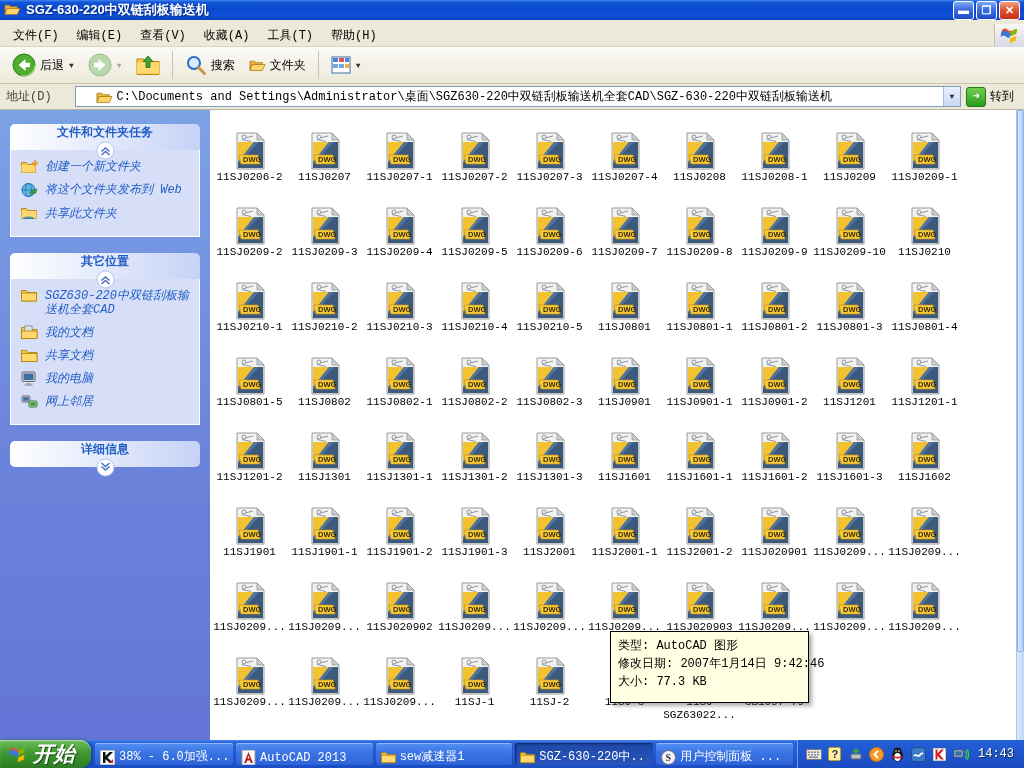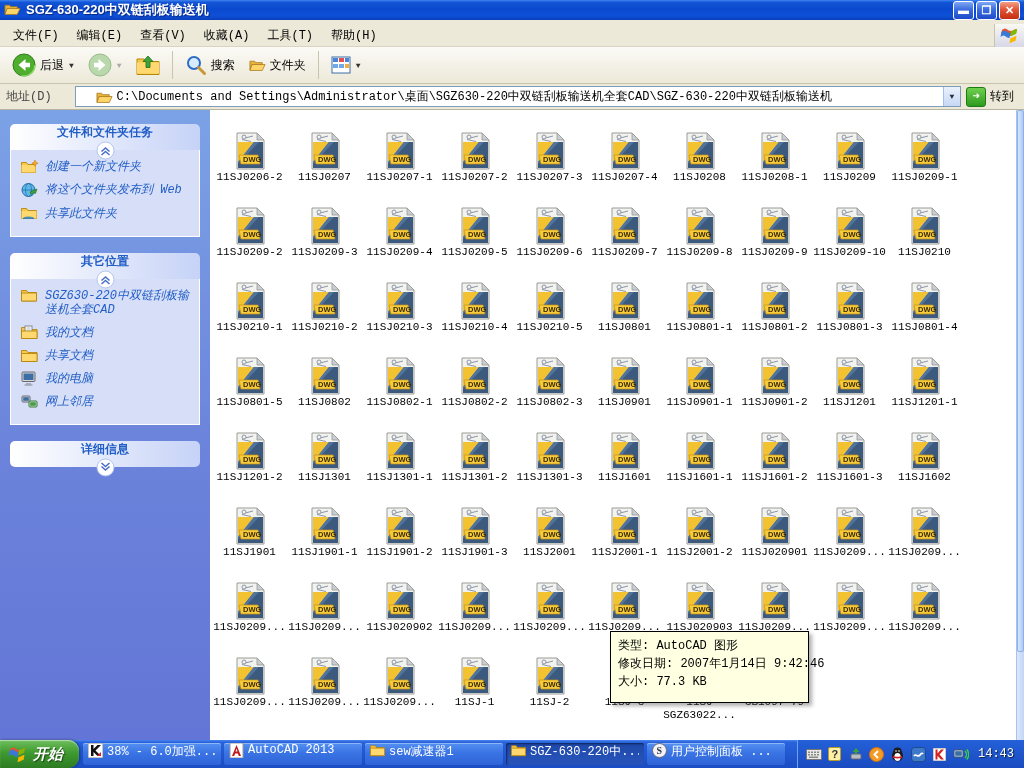--- a/index.html
+++ b/index.html
@@ -87,24 +87,24 @@
     z-index:10; }
   .tooltip div { font-size:12px; line-height:18px; color:#000; white-space:nowrap; }
 
   
   .taskbar { position:absolute; left:0; right:0; bottom:0; height:28px;
     background:linear-gradient(180deg,#4A86EE 0%,#2863DE 8%,#2258D2 50%,#1B4DC4 95%);
     display:flex; align-items:center; }
   .start-btn { height:28px; padding:0 16px 0 8px; display:flex; align-items:center; gap:5px;
     background:linear-gradient(180deg,#6FBF5C 0%,#3F9A31 45%,#2D7C22 100%);
     border-radius:0 11px 11px 0; box-shadow:1px 0 3px rgba(0,0,0,.4), inset 0 1px 1px rgba(255,255,255,.5); }
-  .start-label { color:#fff; font-weight:bold; font-style:italic; font-size:15px;
+  .start-label { color:#fff; font-weight:bold; font-style:italic; font-size:21px;
     font-family:Liberation Sans, sans-serif; text-shadow:1px 1px 1px #1A4A12; }
   .tasks { flex:1; display:flex; gap:3px; padding:0 4px; overflow:hidden; }
-  .task-btn { width:138px; height:22px; border-radius:2px; display:flex; align-items:flex-start; gap:4px;
+  .task-btn { width:138px; height:22px; border-radius:2px; display:flex; align-items:flex-end; gap:4px;
     padding:0 5px; background:linear-gradient(180deg,#5490F2,#3A74E4 45%,#2E63D8);
     box-shadow:inset 0 1px 0 rgba(255,255,255,.35), 0 1px 1px rgba(0,0,0,.25); }
   .task-btn.active { background:linear-gradient(180deg,#1E48A8,#2955BC); box-shadow:inset 1px 1px 2px rgba(0,0,0,.5); }
   .task-btn .ticon { width:15px; height:15px; flex:0 0 15px; display:inline-flex; }
   .task-btn .tb-label { color:#fff; font-size:12px; white-space:nowrap; overflow:hidden; }
   .tray { height:28px; display:flex; align-items:center; gap:5px; padding:0 10px 0 8px;
     background:linear-gradient(180deg,#2460D8,#1A4BC0); border-left:1px solid #6FA0F2; }
   .tray .tr-icon { width:16px; height:16px; display:inline-flex; align-items:center; justify-content:center; }
   .tray .clock { color:#fff; font-size:12px; margin-left:4px; text-shadow:1px 1px 1px #123; }
 </style>

